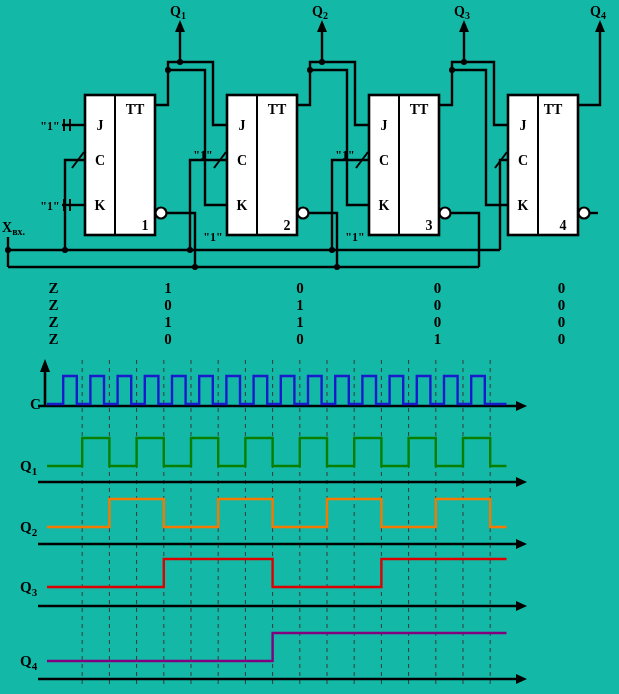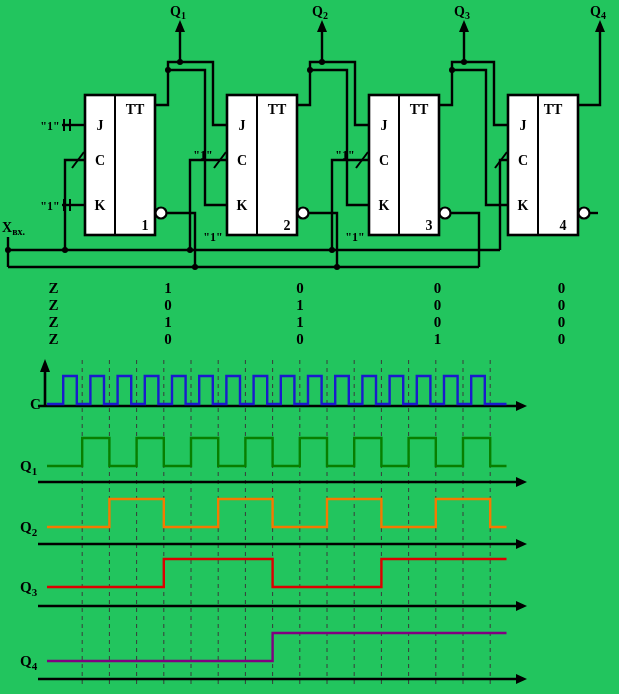--- a/index.html
+++ b/index.html
@@ -1,16 +1,16 @@
 <!DOCTYPE html>
 <html><head>
 <meta charset="utf-8">
 <style>
   html,body{margin:0;padding:0;background:#fff;}
-  .page{position:relative;width:619px;height:694px;background:#22c55e;overflow:hidden;
+  .page{position:relative;width:619px;height:694px;background:#14b8a6;overflow:hidden;
         font-family:"Liberation Serif",serif;}
   
   .box{fill:#fff;stroke:#000;stroke-width:2.6;}
   .wire{stroke:#000;stroke-width:2.4;fill:none;}
   .thin{stroke:#000;stroke-width:2;fill:none;}
   .dot{fill:#000;}
   .blk{fill:#000;}
   .lbl{font:bold 14px "Liberation Serif",serif;fill:#000;}
   .small{font:bold 12px "Liberation Serif",serif;fill:#000;}
   .subt{font-size:10px;}

